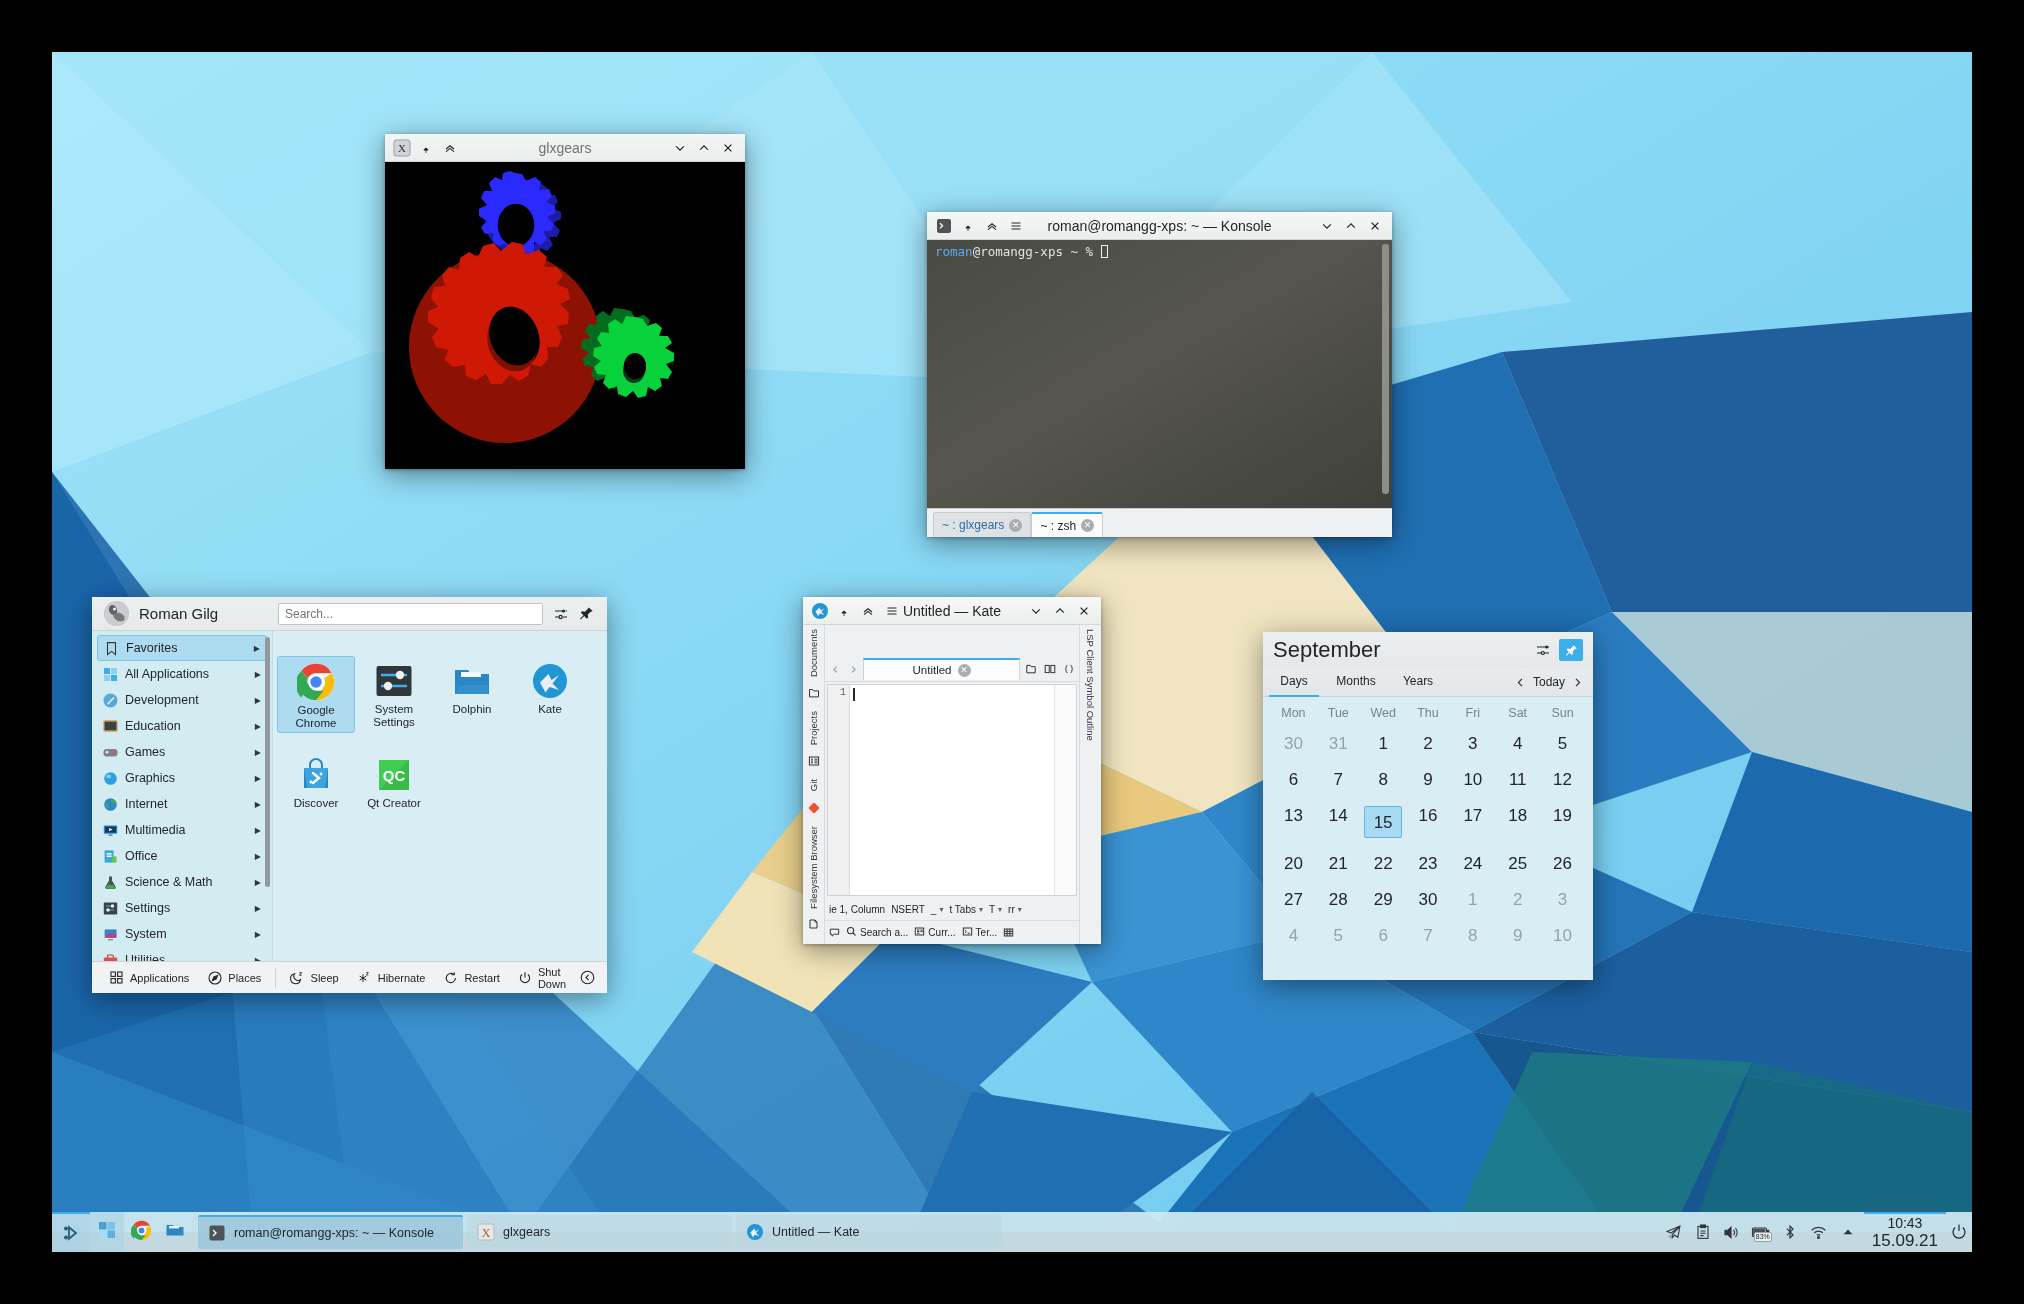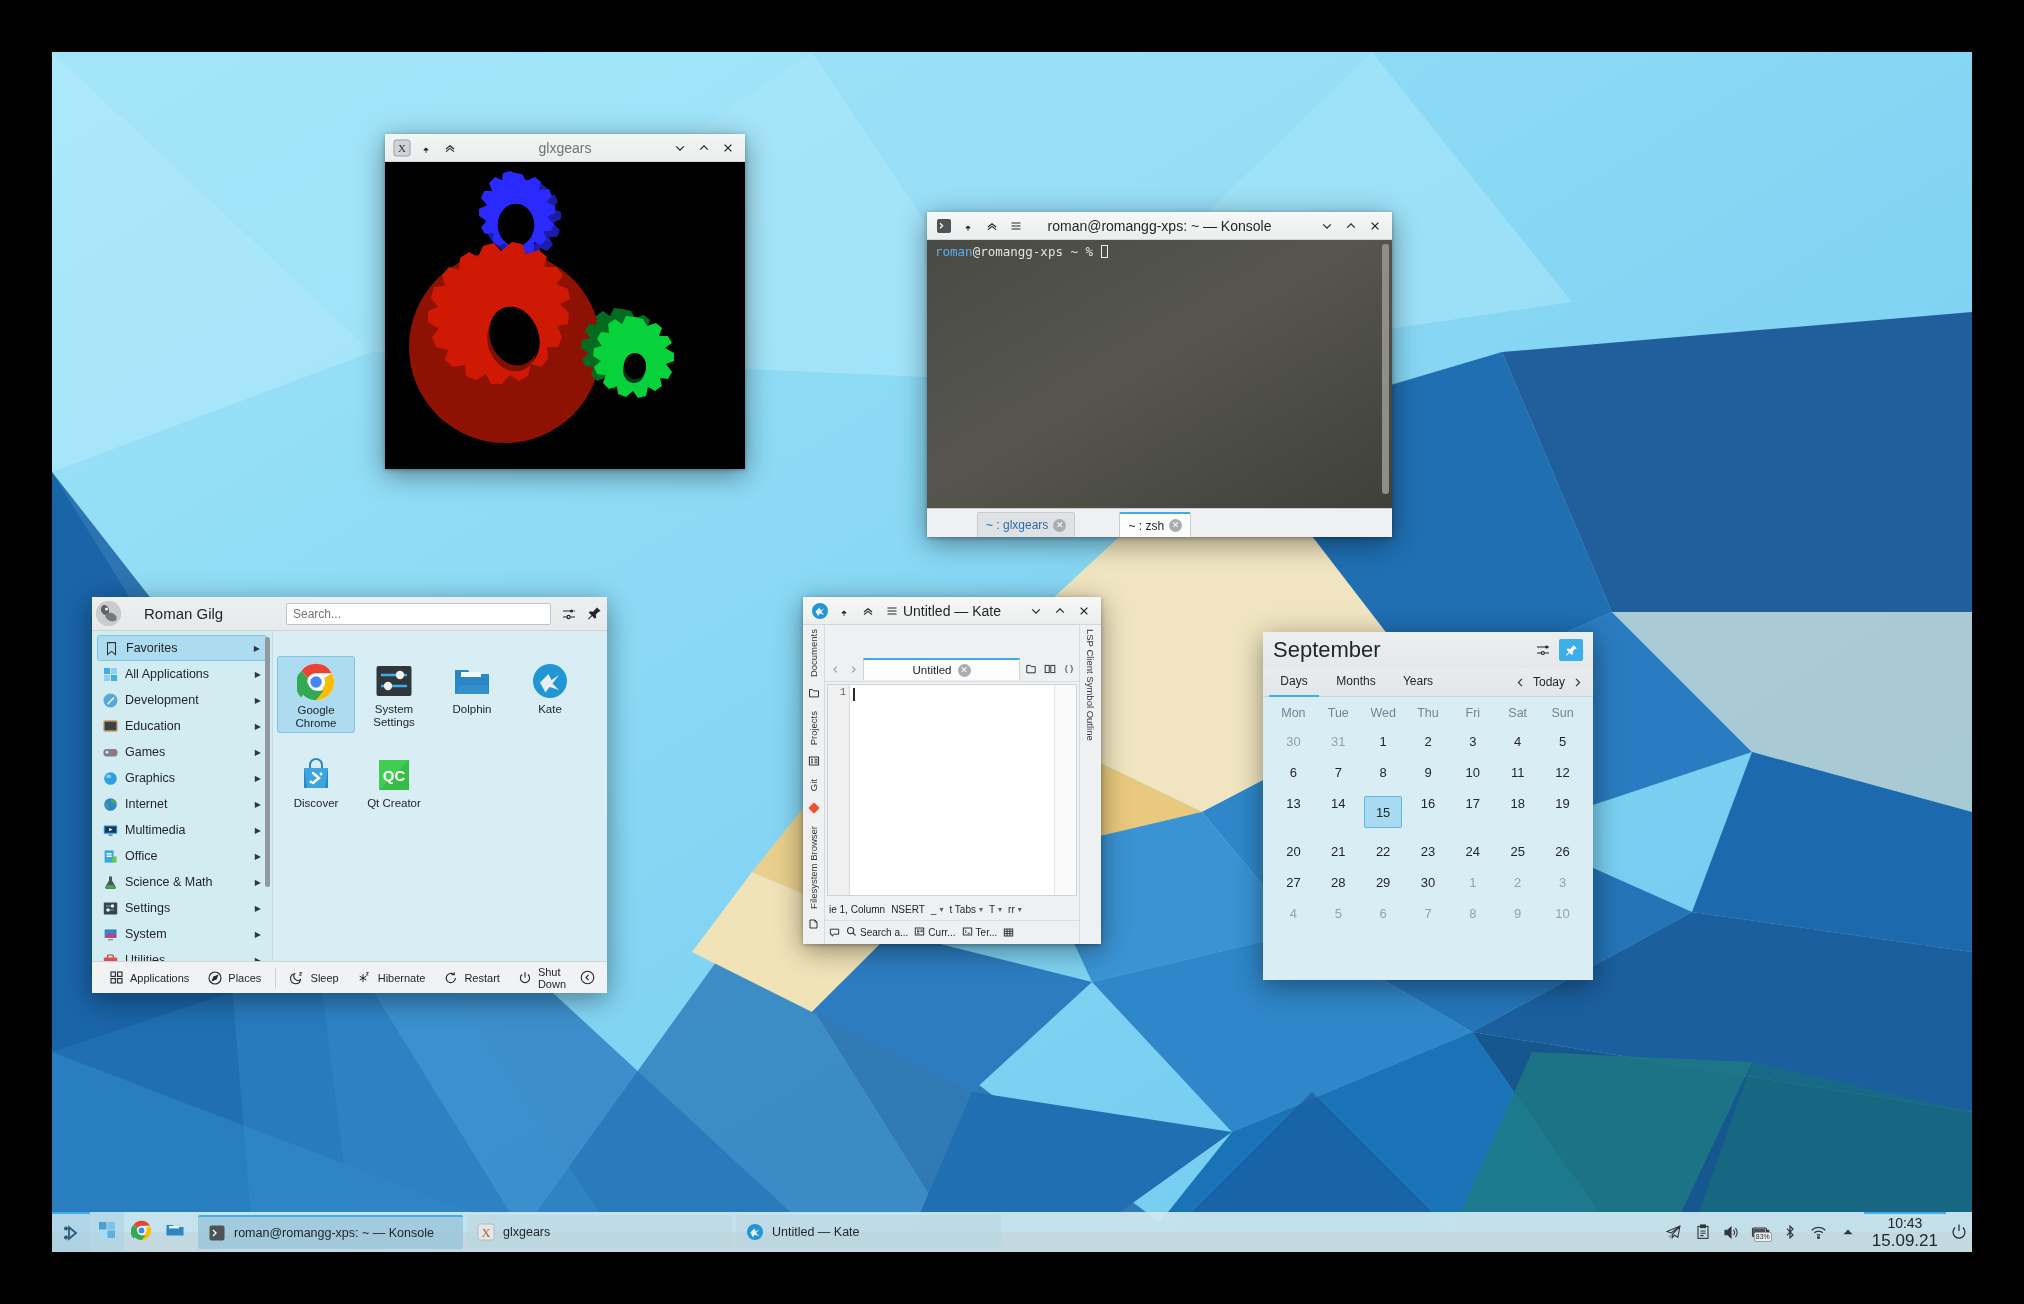--- a/index.html
+++ b/index.html
@@ -67,21 +67,21 @@
   }
   .k-user { color:#5badf0; }
   .k-cursor { display:inline-block; width:7px; height:13px; border:1px solid #f0f0f0;
     vertical-align:-2px; }
   #kons-scroll { position:absolute; right:3px; top:4px; width:7px; height:250px;
     background:#8e8e87; border-radius:3px; }
   #kons-tabs { height:29px; display:flex; align-items:flex-end; gap:0;
     background:#eff0f1; border-top:1px solid #c8cccf; padding-left:6px; }
   .ktab { display:flex; align-items:center; gap:5px; height:25px; padding:0 8px;
     font-size:12px; color:#2b6ba8; background:#dfe2e4; border:1px solid #c8cccf;
-    border-bottom:none; border-radius:2px 2px 0 0;margin-left:44px; }
+    border-bottom:none; border-radius:2px 2px 0 0; }
   .ktab.active { background:#fcfcfc; color:#232629; border-top:2px solid #3daee9; }
   .tabclose { width:13px; height:13px; border-radius:50%; background:#a9adb1;
     display:flex; align-items:center; justify-content:center; color:#fff; font-size:9px; line-height:1; }
 
   
   #kate { left:751px; top:545px; width:298px; height:347px; }
   #kate-body { display:flex; height:319px; }
   .kate-rail { width:22px; background:#eff0f1; display:flex; flex-direction:column;
     align-items:center; padding-top:4px; border-right:1px solid #d8dbdd; }
   .kate-rail.right { border-right:none; border-left:1px solid #d8dbdd; }
@@ -108,22 +108,22 @@
     font-size:10px; color:#232629; padding:0 4px; background:#eff0f1; overflow:hidden; }
   .kate-status2 { height:24px; display:flex; align-items:center; gap:6px;
     font-size:10px; color:#232629; padding:0 4px; background:#eff0f1; overflow:hidden;
     border-top:1px solid #dcdfe1; }
   .st-item { display:flex; align-items:center; gap:3px; white-space:nowrap; }
   .chev { font-size:8px; color:#5b5f63; }
 
   
   #launcher { position:absolute; left:40px; top:545px; width:515px; height:396px;
     background:#d9eef4; box-shadow:0 6px 26px rgba(0,0,0,.42); }
-  #launcher-head { height:34px; display:flex; align-items:center; gap:23px;
-    background:linear-gradient(#eceff0,#e6eaeb); padding:0 4px;
+  #launcher-head { height:34px; display:flex; align-items:center; gap:10px;
+    background:linear-gradient(#eceff0,#e6eaeb); padding:0 12px;
     border-bottom:1px solid #cdd3d6; }
   #avatar { width:25px; height:25px; border-radius:50%; overflow:hidden; flex:0 0 auto;
     background:#b9bdbf; }
   #user-name { font-size:15px; color:#232629; }
   #search-wrap { margin-left:auto; display:flex; align-items:center; gap:9px; }
   #search-input { width:265px; height:22px; background:#fff; border:1px solid #bfc4c7;
     border-radius:2px; font-size:12px; color:#7d8387; padding:0 6px;
     font-family:"Liberation Sans", sans-serif; }
   .head-ic { width:17px; height:17px; color:#232629; display:flex; align-items:center; justify-content:center; }
   #launcher-mid { display:flex; height:330px; }
@@ -165,21 +165,21 @@
   .cal-tab { flex:0 0 auto; width:62px; text-align:center; font-size:12px; color:#232629;
     line-height:27px; height:29px; position:relative; }
   .cal-tab.active::after { content:""; position:absolute; left:6px; right:6px; bottom:0;
     height:2px; background:#3daee9; }
   #cal-nav { margin-left:auto; display:flex; align-items:center; gap:4px; padding-right:8px; }
   #cal-today { font-size:12px; color:#232629; }
   .navbtn { width:16px; height:18px; display:flex; align-items:center; justify-content:center; color:#31363b; }
   #cal-grid-wrap { padding:6px 8px 4px 8px; }
   #cal-dow, .cal-week { display:grid; grid-template-columns:repeat(7,1fr); }
   #cal-dow div { text-align:center; font-size:12.5px; color:#7b8387; padding:3px 0 6px 0; }
-  .cal-week div { text-align:center; font-size:13px; color:#232629; padding:8px 0;
+  .cal-week div { text-align:center; font-size:17px; color:#232629; padding:8px 0;
     position:relative; }
   .cal-week div.dim { color:#97a2a7; }
   .cal-week div.today span { display:inline-block; width:38px; height:32px; line-height:32px;
     background:#a8daf2; border:1px solid #64b6e0; border-radius:2px; }
 
   
   #panel { position:absolute; left:52px; bottom:52px; width:1920px; height:40px;
     background:rgba(209,233,242,.93); display:flex; align-items:center; }
   #kickoff-btn { width:38px; height:40px; display:flex; align-items:center; justify-content:center;
     background:rgba(160,205,225,.6); border-top:2px solid #3daee9; }

